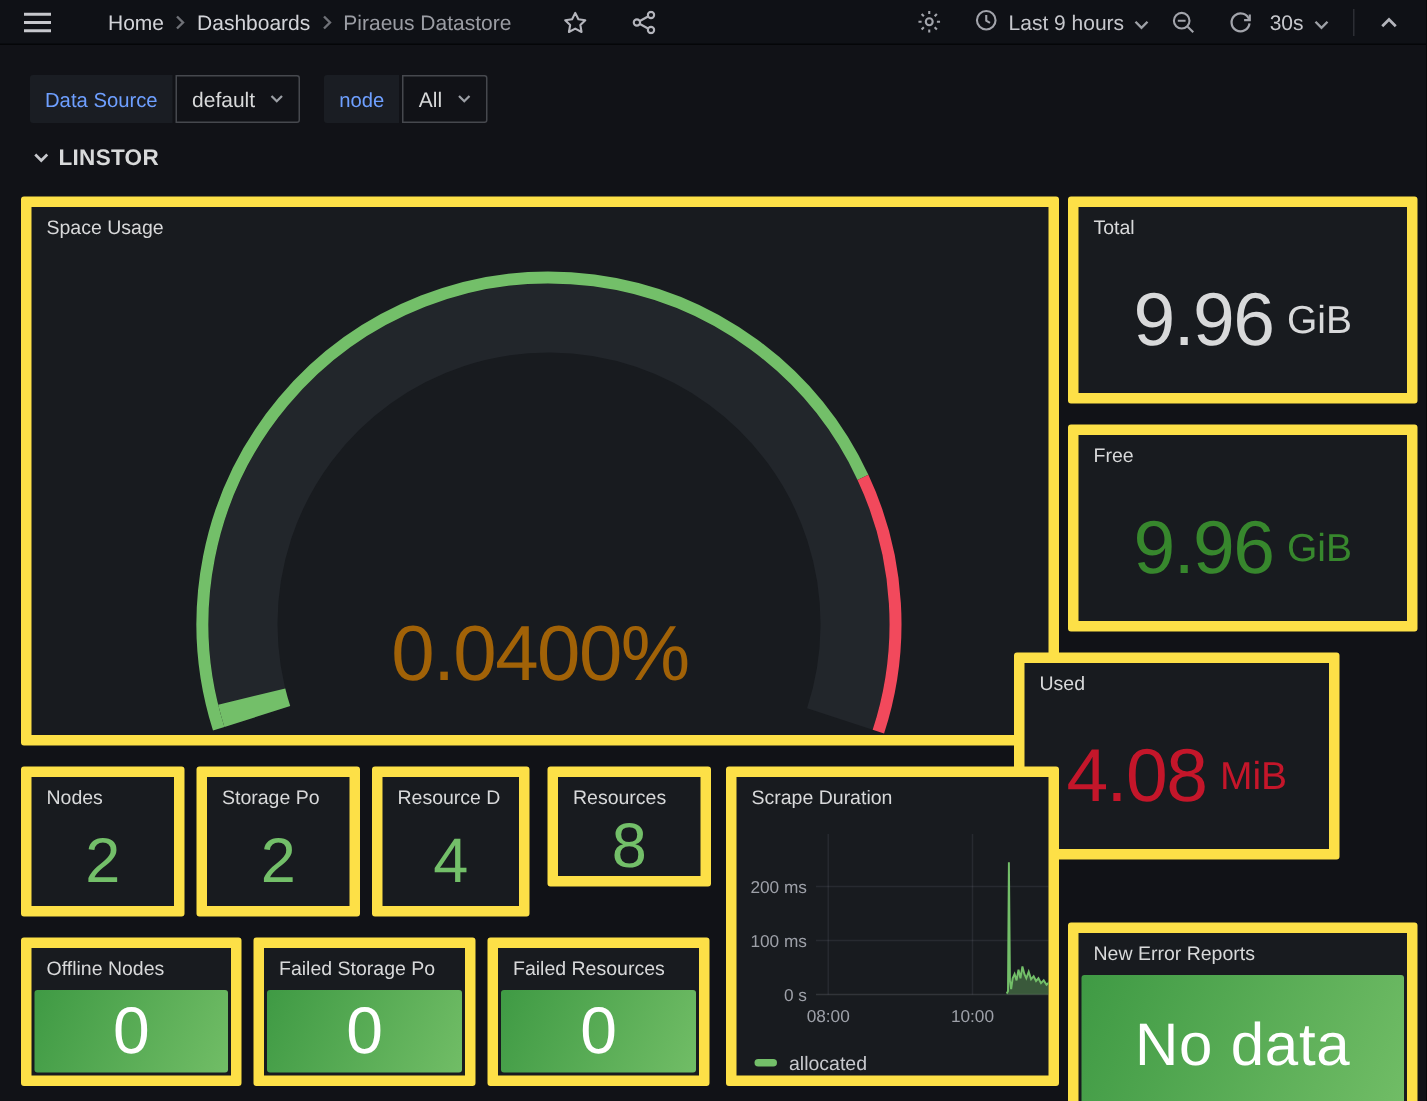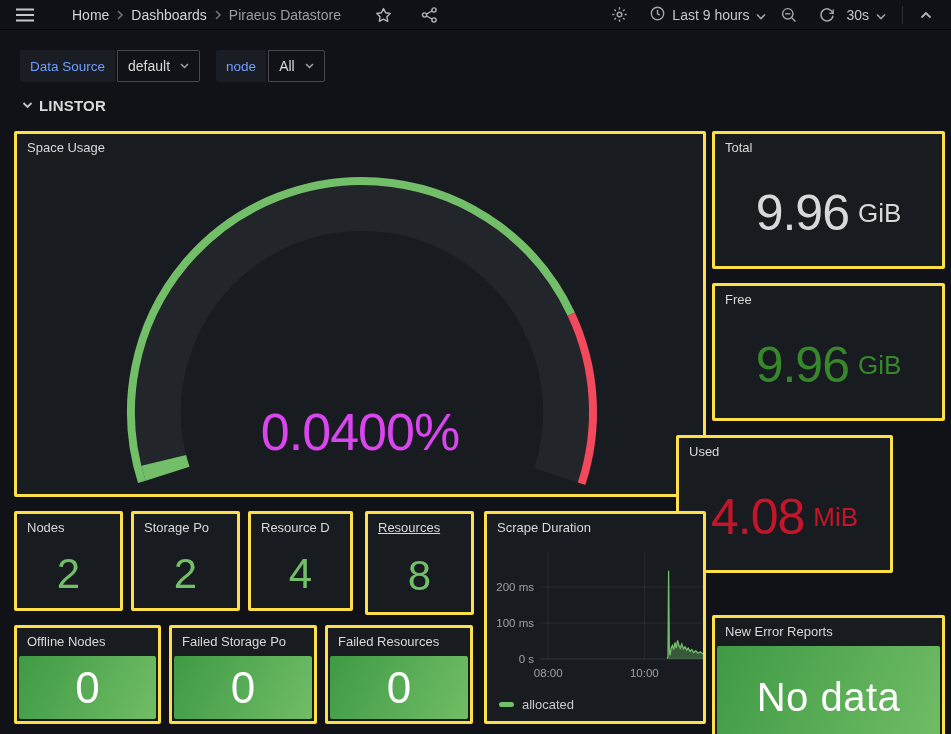--- a/index.html
+++ b/index.html
@@ -48,21 +48,21 @@
   .var-value .chev { color:#9da0a6; display:flex; }
   
   .section-row {
     position:absolute; left:22px; top:94px; height:22px;
     display:flex; align-items:center; gap:6px; cursor:pointer;
   }
   .section-row .chev { color:#c6c7cc; display:flex; }
   .section-title { font-size:15px; font-weight:700; color:#d8d9da; letter-spacing:.2px; }
   
   .panel {
-    position:absolute; background:#181b1f; border:3px solid #fde047;
+    position:absolute; background:#181b1f; border:7px solid #fde047;
     border-radius:2px; overflow:hidden;
   }
   .panel-title {
     height:26px; display:flex; align-items:center; padding:0 10px;
     font-size:13px; color:#d8d9da; white-space:nowrap; overflow:hidden;
     cursor:pointer;
   }
   .panel-body { position:absolute; left:0; right:0; top:26px; bottom:0; }
   
   .bigstat-body { display:flex; align-items:center; justify-content:center; }
@@ -75,21 +75,21 @@
   .greenstat-block {
     position:absolute; left:2px; right:2px; top:28px; bottom:2px;
     background:linear-gradient(115deg, #3f9a44 0%, #71bd66 100%);
     border-radius:2px; display:flex; align-items:center; justify-content:center;
   }
   .greenstat-val { font-size:44px; line-height:1; color:#ffffff; }
   .nodata-val { font-size:40px; line-height:1; color:#ffffff; letter-spacing:.5px; }
   
   .gauge-value {
     position:absolute; left:0; right:0; top:272px; text-align:center;
-    font-size:52px; line-height:1; color:#d946ef; letter-spacing:-1px;
+    font-size:52px; line-height:1; color:#a16207; letter-spacing:-1px;
   }
   
   .ts-legend {
     position:absolute; left:12px; top:183px; display:flex; align-items:center;
     gap:8px; cursor:pointer;
   }
   .ts-legend-swatch { width:15px; height:5px; border-radius:3px; background:#73bf69; }
   .ts-legend-label { font-size:13px; color:#c8c9ce; }
 </style>
 </head>
@@ -308,21 +308,21 @@
     <div class="panel-body smallstat-body">
       <span class="smallstat-val">2</span>
     </div>
   </div>
   <div class="panel" style="left:248px; top:511px; width:105px; height:100px;">
     <div class="panel-title">Resource D</div>
     <div class="panel-body smallstat-body">
       <span class="smallstat-val">4</span>
     </div>
   </div>
-  <div class="panel" style="left:365px; top:511px; width:109px; height:104px;text-decoration:underline;">
+  <div class="panel" style="left:365px; top:511px; width:109px; height:80px;">
     <div class="panel-title">Resources</div>
     <div class="panel-body smallstat-body">
       <span class="smallstat-val">8</span>
     </div>
   </div>
 
   <div class="panel" style="left:14px; top:625px; width:147px; height:99px;">
     <div class="panel-title">Offline Nodes</div>
     <div class="greenstat-block">
       <span class="greenstat-val">0</span>

